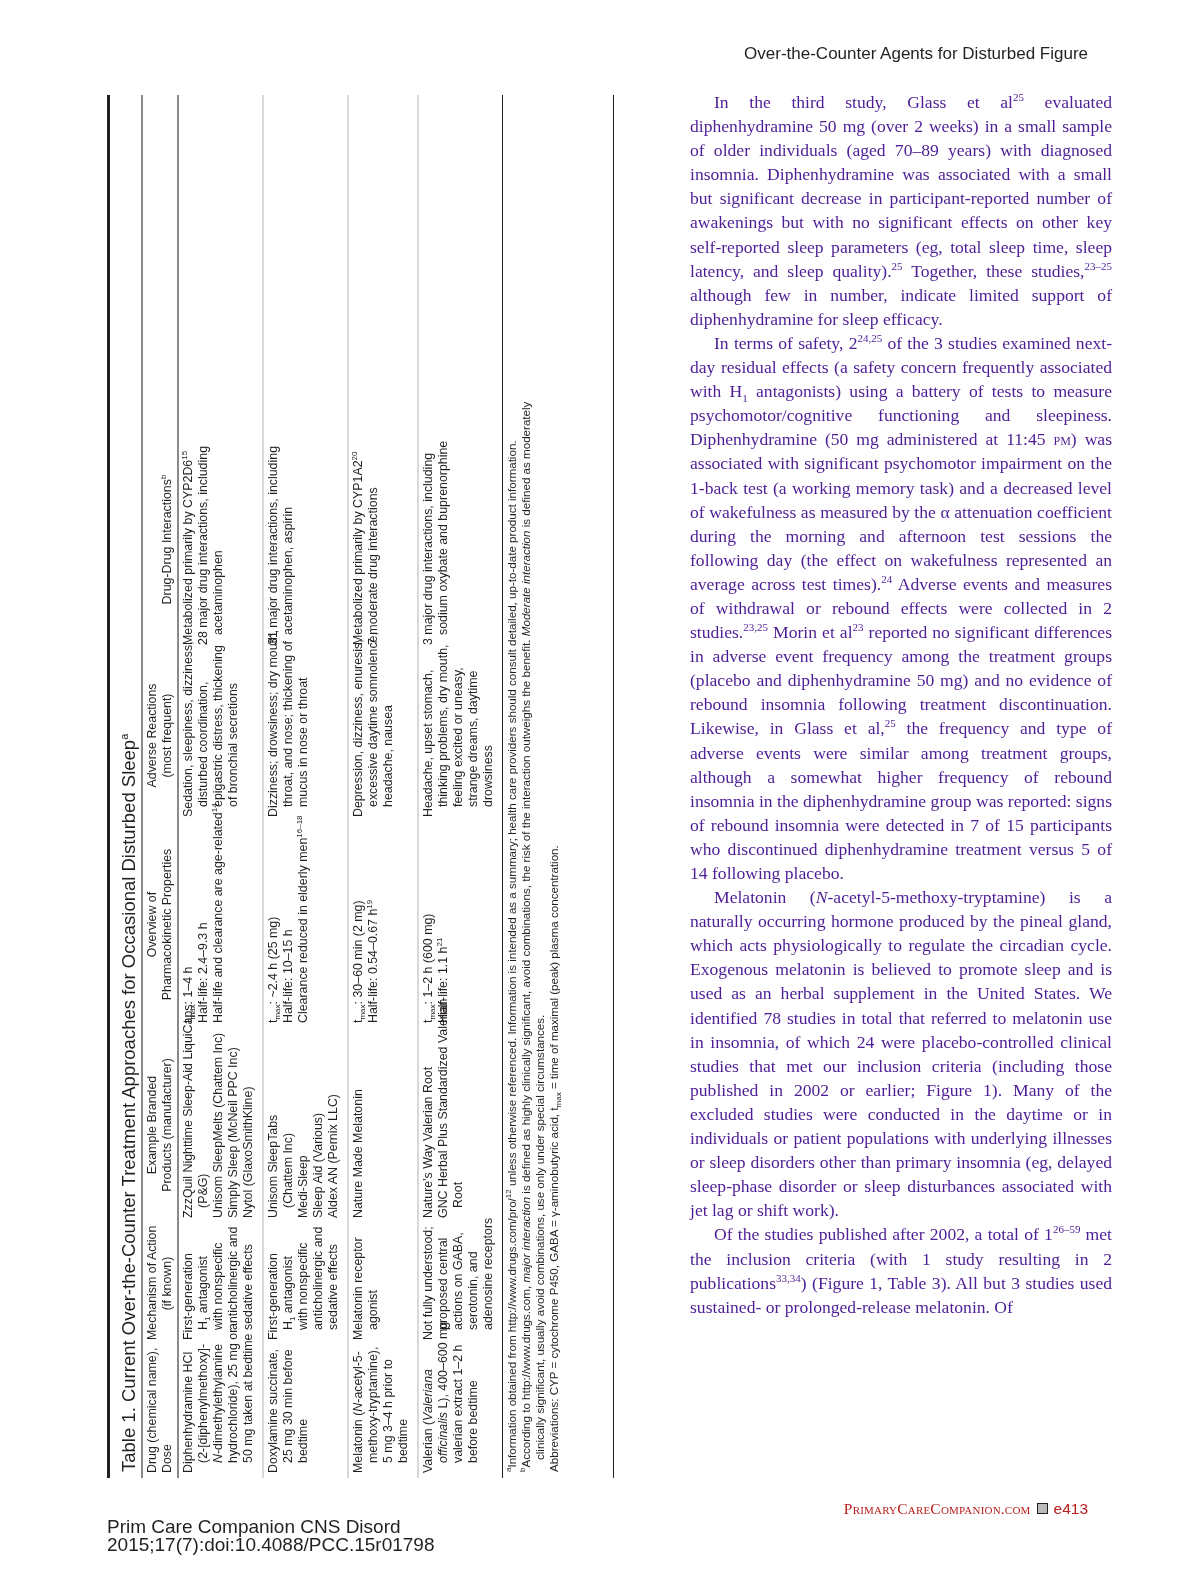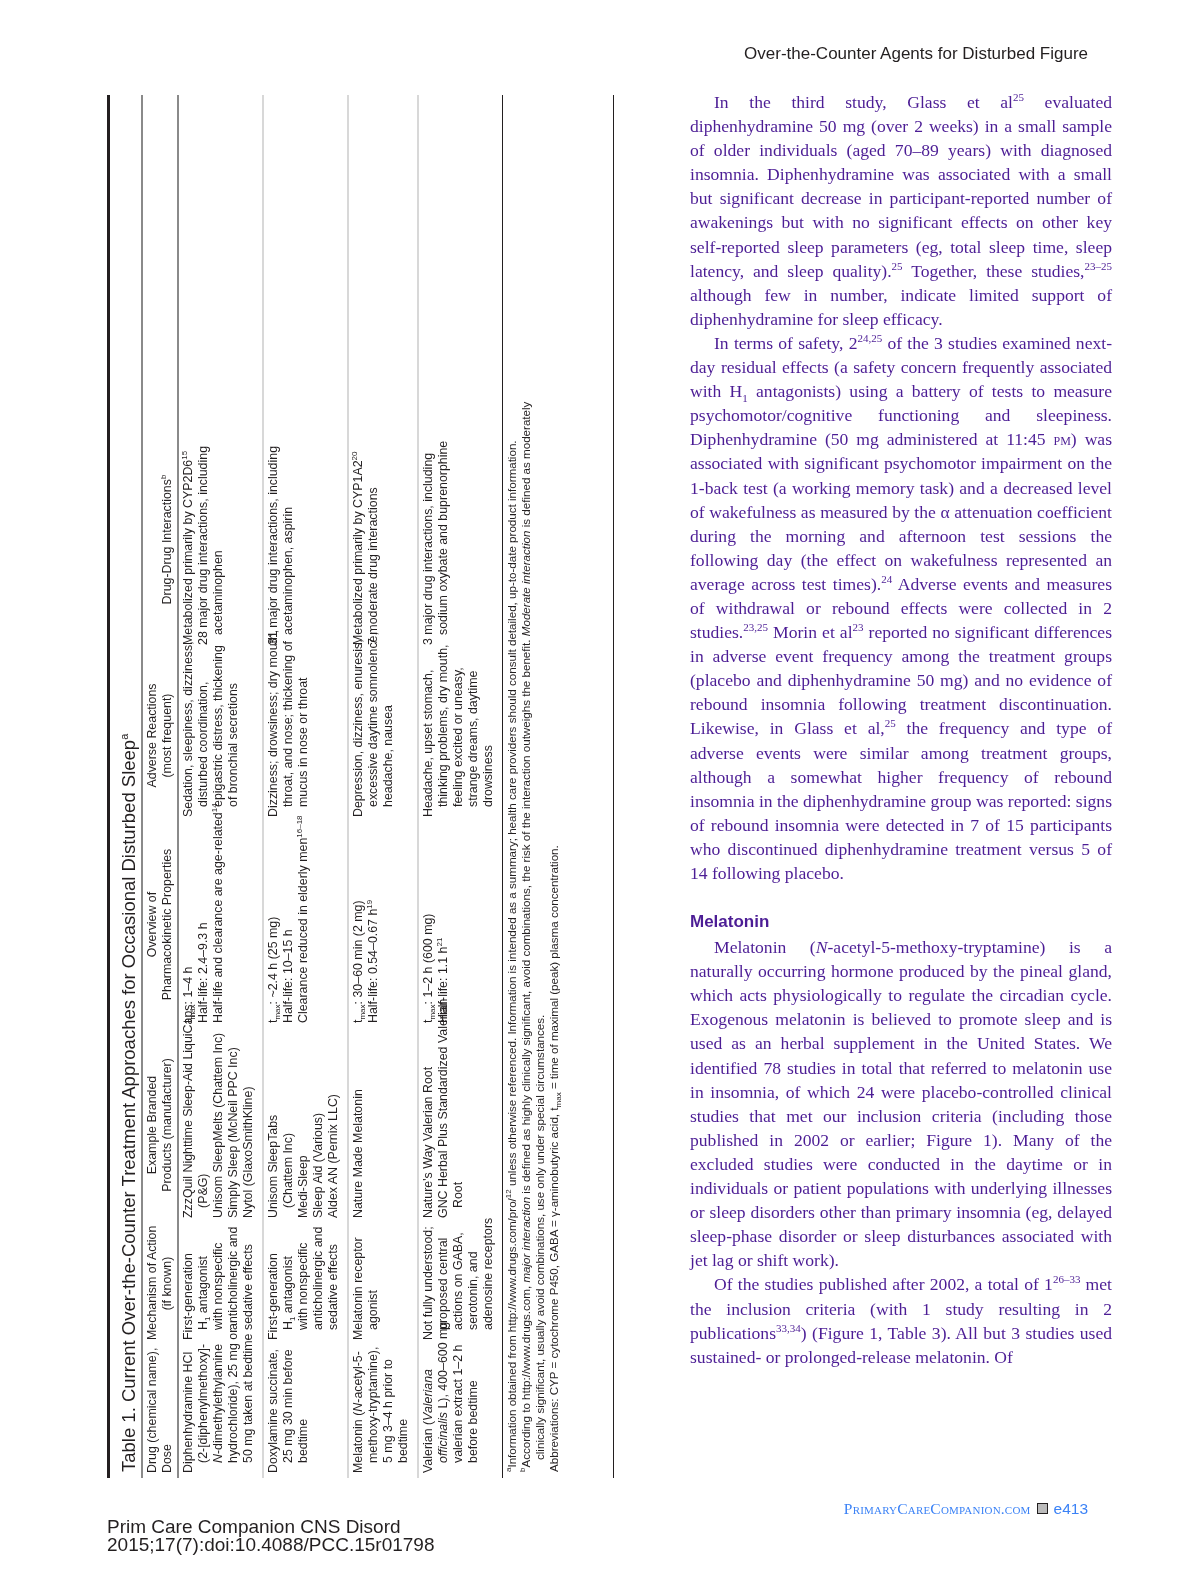--- a/index.html
+++ b/index.html
@@ -38,21 +38,21 @@
   .col sup { font-size: 11px; line-height: 0; }
   .col sub { font-size: 11px; line-height: 0; }
   .col .sc { font-variant: small-caps; }
   .col h3 { font-family: "Liberation Sans", sans-serif; font-weight: bold; font-size: 17px;
     margin: 26px 0 2px 0; line-height: 22px; }
 
   
   .foot-left { position: absolute; left: 107px; top: 1508px; font-family: "Liberation Sans", sans-serif;
     font-size: 19px; line-height: 18px; color: #231f20; margin-top: 10px; }
   .foot-right { position: absolute; left: 700px; top: 1500px; width: 388px; text-align: right;
-    font-family: "Liberation Serif", serif; font-size: 15.5px; color: #3b82f6; }
+    font-family: "Liberation Serif", serif; font-size: 15.5px; color: #b91c1c; }
   .foot-right .site { font-variant: small-caps; letter-spacing: 0.2px; }
   .foot-right .sq { display: inline-block; width: 9px; height: 9px; border: 1.5px solid #231f20;
     background: #bbb; margin: 0 6px 0 6px; vertical-align: 0px; }
   .foot-right .pg { font-family: "Liberation Sans", sans-serif; }
 </style>
 </head>
 <body>
 
 <div class="running-head">Over-the-Counter Agents for Disturbed Figure</div>
 
@@ -238,23 +238,22 @@
     <span class="ln"><sup>b</sup><span>According to http://www.drugs.com, </span><i>major interaction</i><span> is defined as highly clinically significant, avoid combinations, the risk of the interaction outweighs the benefit. </span><i>Moderate interaction</i><span> is defined as moderately</span></span>
     <span class="ln ind">clinically significant, usually avoid combinations, use only under special circumstances.</span>
     <span class="ln"><span>Abbreviations: CYP = cytochrome P450, GABA = γ-aminobutyric acid, t</span><sub>max</sub><span> = time of maximal (peak) plasma concentration.</span></span>
   </div>
   <div class="t-bottom-bar"></div>
 </div>
 
 <div class="col">
   <p><span>In the third study, Glass et al</span><sup>25</sup><span> evaluated diphenhydramine 50 mg (over 2 weeks) in a small sample of older individuals (aged 70–89 years) with diagnosed insomnia. Diphenhydramine was associated with a small but significant decrease in participant-reported number of awakenings but with no significant effects on other key self-reported sleep parameters (eg, total sleep time, sleep latency, and sleep quality).</span><sup>25</sup><span> Together, these studies,</span><sup>23–25</sup><span> although few in number, indicate limited support of diphenhydramine for sleep efficacy.</span></p>
   <p><span>In terms of safety, 2</span><sup>24,25</sup><span> of the 3 studies examined next-day residual effects (a safety concern frequently associated with H</span><sub>1</sub><span> antagonists) using a battery of tests to measure psychomotor/cognitive functioning and sleepiness. Diphenhydramine (50 mg administered at 11:45 </span><span class="sc">pm</span><span>) was associated with significant psychomotor impairment on the 1-back test (a working memory task) and a decreased level of wakefulness as measured by the α attenuation coefficient during the morning and afternoon test sessions the following day (the effect on wakefulness represented an average across test times).</span><sup>24</sup><span> Adverse events and measures of withdrawal or rebound effects were collected in 2 studies.</span><sup>23,25</sup><span> Morin et al</span><sup>23</sup><span> reported no significant differences in adverse event frequency among the treatment groups (placebo and diphenhydramine 50 mg) and no evidence of rebound insomnia following treatment discontinuation. Likewise, in Glass et al,</span><sup>25</sup><span> the frequency and type of adverse events were similar among treatment groups, although a somewhat higher frequency of rebound insomnia in the diphenhydramine group was reported: signs of rebound insomnia were detected in 7 of 15 participants who discontinued diphenhydramine treatment versus 5 of 14 following placebo.</span></p>
-  <h3>Melatonin</h3>
   <p><span>Melatonin (</span><i>N</i><span>-acetyl-5-methoxy-tryptamine) is a naturally occurring hormone produced by the pineal gland, which acts physiologically to regulate the circadian cycle. Exogenous melatonin is believed to promote sleep and is used as an herbal supplement in the United States. We identified 78 studies in total that referred to melatonin use in insomnia, of which 24 were placebo-controlled clinical studies that met our inclusion criteria (including those published in 2002 or earlier; Figure 1). Many of the excluded studies were conducted in the daytime or in individuals or patient populations with underlying illnesses or sleep disorders other than primary insomnia (eg, delayed sleep-phase disorder or sleep disturbances associated with jet lag or shift work).</span></p>
-  <p><span>Of the studies published after 2002, a total of 1</span><sup>26–33</sup><span> met the inclusion criteria (with 1 study resulting in 2 publications</span><sup>33,34</sup><span>) (Figure 1, Table 3). All but 3 studies used sustained- or prolonged-release melatonin. Of</span></p>
+  <p><span>Of the studies published after 2002, a total of 1</span><sup>26–59</sup><span> met the inclusion criteria (with 1 study resulting in 2 publications</span><sup>33,34</sup><span>) (Figure 1, Table 3). All but 3 studies used sustained- or prolonged-release melatonin. Of</span></p>
 </div>
 
 <div class="foot-left">
   <div>Prim Care Companion CNS Disord</div>
   <div>2015;17(7):doi:10.4088/PCC.15r01798</div>
 </div>
 <div class="foot-right">
   <span class="site">PrimaryCareCompanion.com</span><span class="sq"></span><span class="pg">e413</span>
 </div>
 

